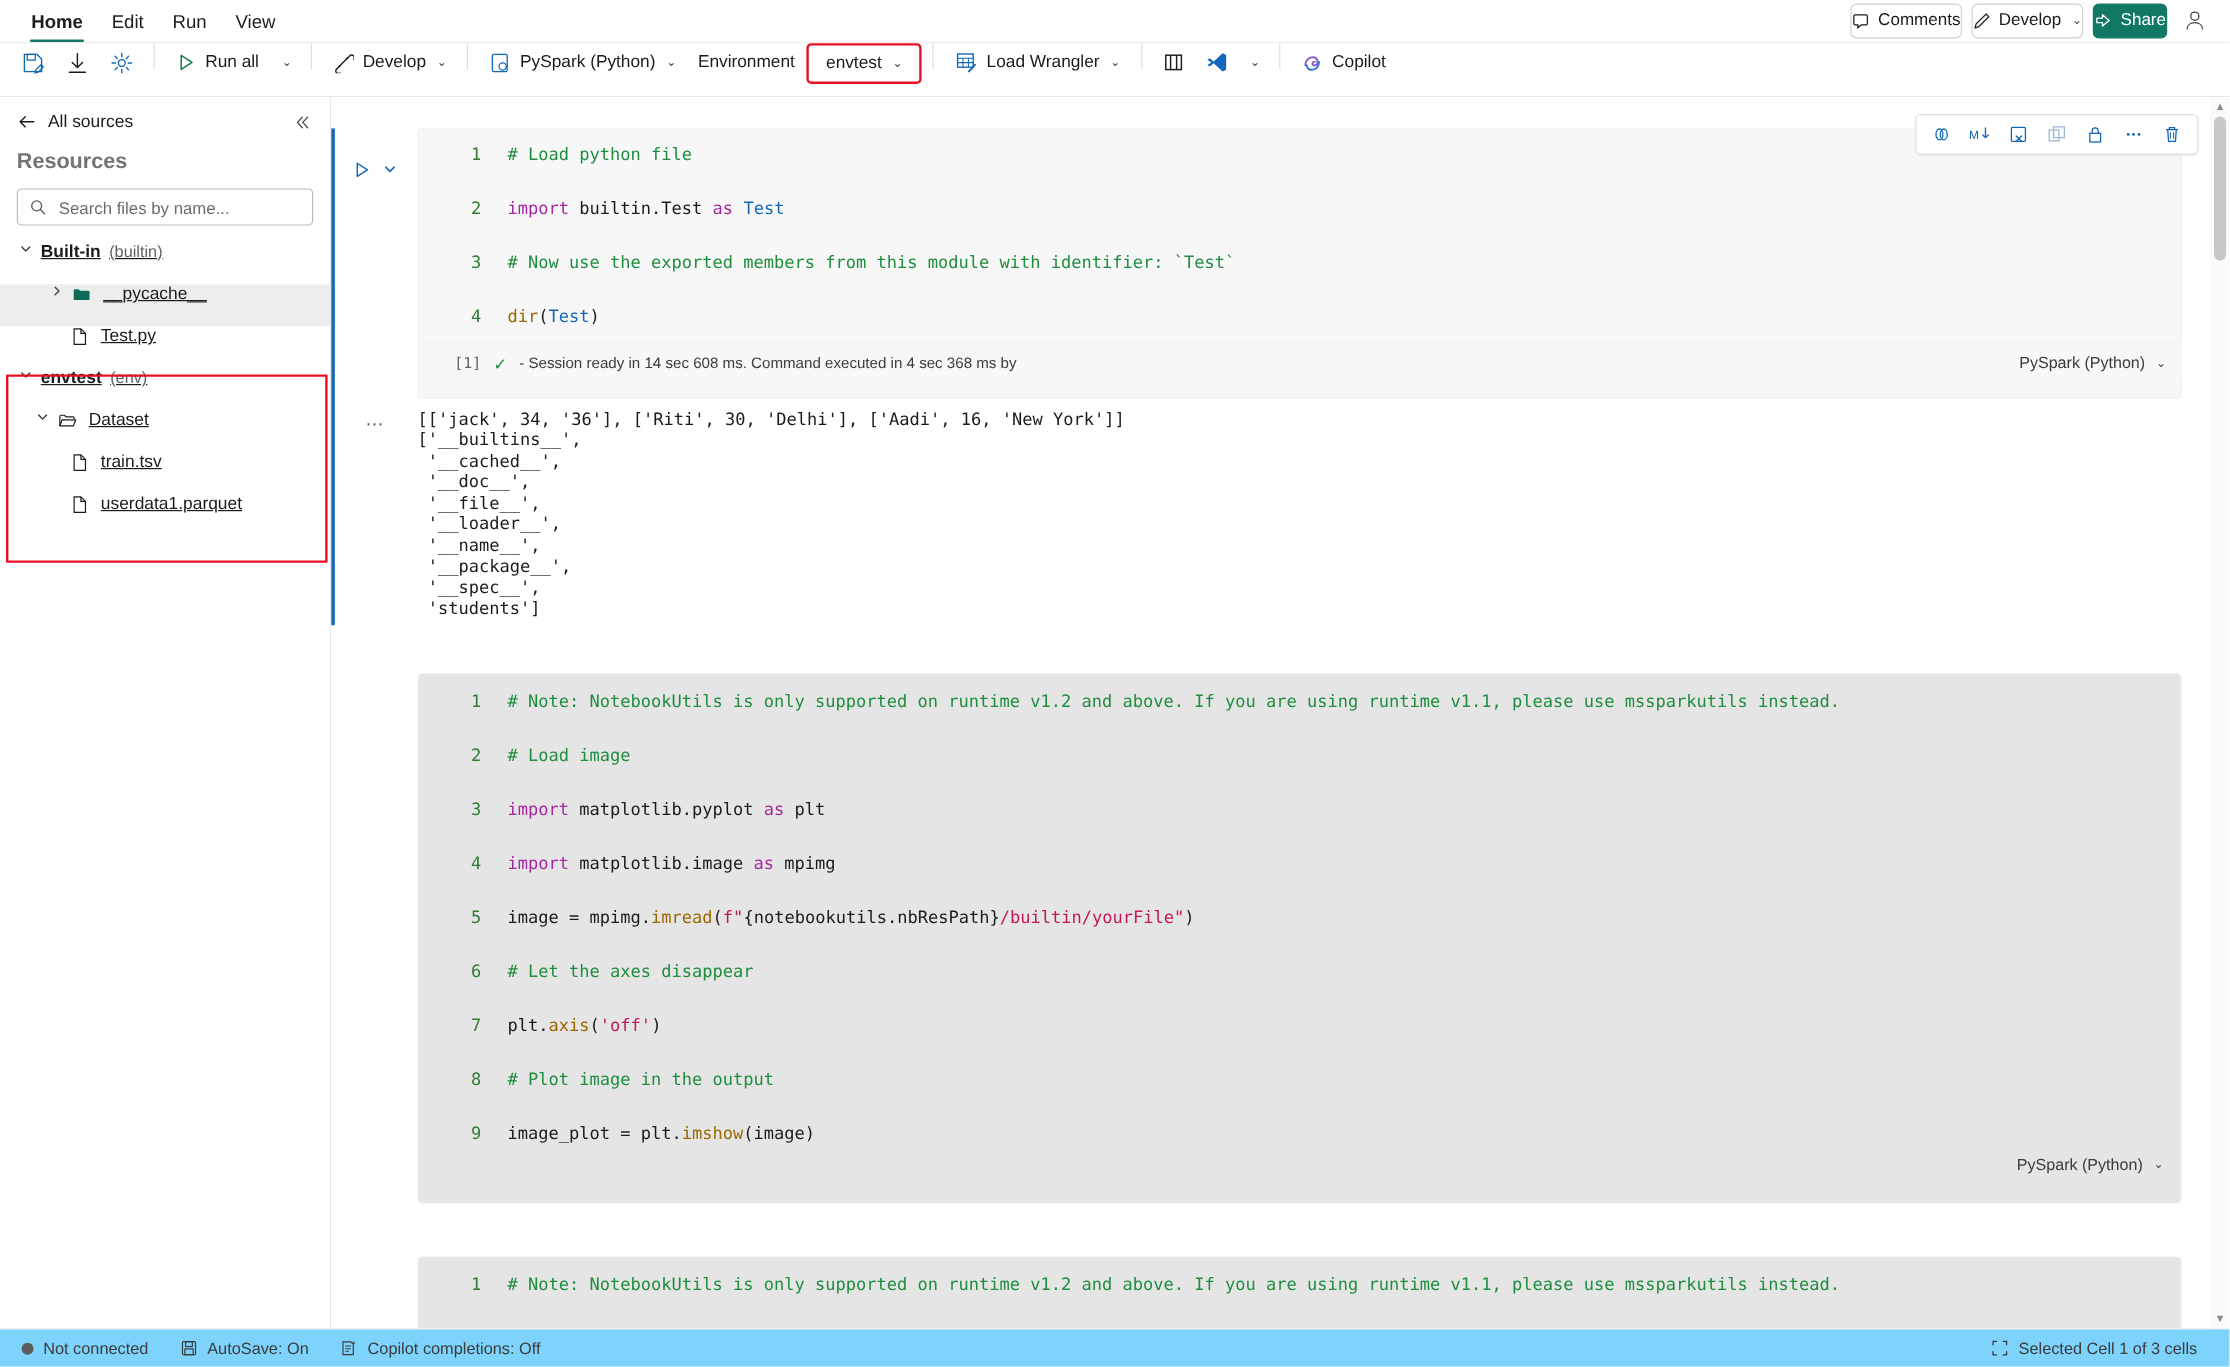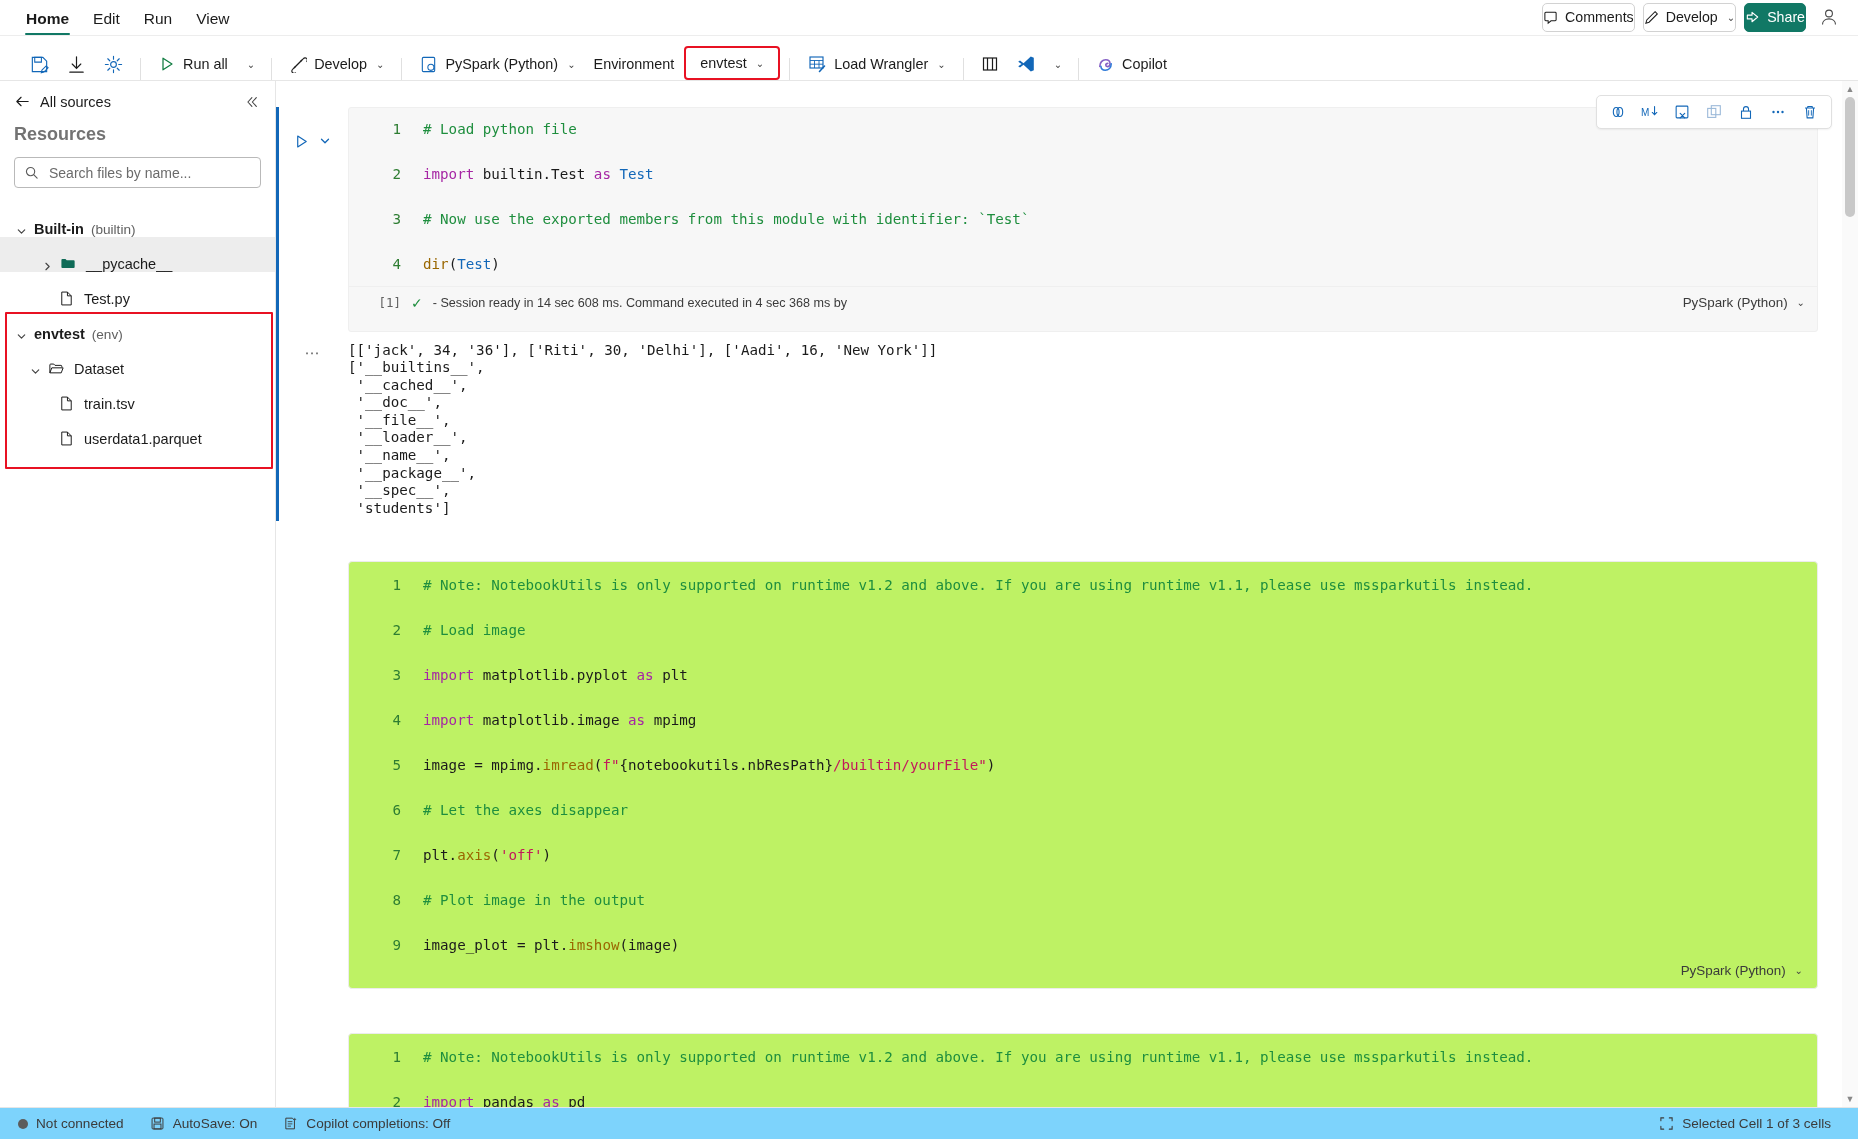--- a/index.html
+++ b/index.html
@@ -30,22 +30,22 @@
   .pill-btn {
     display:flex; align-items:center; gap:7px;
     border: 1px solid #d2d2d2; border-radius: 5px; background: #fff;
     height: 29px; padding: 0 0; font-size: 14.2px; color:#1b1b1b; cursor:pointer;
   }
   .pill-btn.primary { background:#117865; color:#fff; border-color:#117865; }
   .avatar-btn { width: 30px; height: 30px; border-radius: 50%; display:flex; align-items:center; justify-content:center; cursor:pointer; }
 
   
   .cmdbar {
-    height: 46px; background: #fff; display: flex; align-items: flex-end;
-    gap: 2px; padding: 0 22px;
+    height: 46px; background: #fff; display: flex; align-items: flex-start;
+    gap: 2px; padding: 0 10px;
     border-bottom: 1px solid #e6e6e6;
     border-top: 1px solid #ededed;
   }
   .cmd-item {
     display:flex; align-items:center; gap: 7px; height: 32px;
     padding: 0 8px; border-radius: 4px; font-size: 14.4px; color:#1b1b1b; cursor: pointer;
     white-space: nowrap;
   }
   .cmd-icononly { padding: 0 7px; }
   .cmd-sep { width:1px; height: 22px; background:#e0e0e0; margin: 0 7px; }
@@ -70,21 +70,21 @@
   .sb-search {
     margin: 0 14px 10px 14px; height: 31px; border:1px solid #b9b9b9; border-radius:4px;
     display:flex; align-items:center; gap:8px; padding: 12px 9px; background:#fff;
   }
   .sb-search input {
     border:none; outline:none; font-size: 14px; color:#3b3b3b; width:100%;
     font-family:"Liberation Sans", sans-serif; background:transparent;
   }
   .sb-search input::placeholder { color:#6b6b6b; }
   .tree { padding-top: 4px; font-size: 14.5px; color:#1b1b1b; }
-  .tree-row { display:flex; align-items:flex-end; height: 35px; cursor:pointer; padding-right:8px; }
+  .tree-row { display:flex; align-items:flex-start; height: 35px; cursor:pointer; padding-right:8px;text-decoration:underline; }
   .tree-row.selected { background:#ededed; }
   .tw { width: 26px; display:flex; align-items:center; justify-content:center; color:#444; font-size:11px; }
   .tree-label { display:flex; align-items:baseline; gap:7px; }
   .tree-label .bold { font-weight: bold; }
   .tree-muted { color:#616161; font-size: 13.6px; }
   .ic { display:flex; align-items:center; justify-content:center; margin-right: 9px; }
   .redbox {
     position:absolute; border: 2px solid #e81123; pointer-events:none; border-radius:1px;
   }
 
@@ -140,22 +140,22 @@
 
   .output-area { display:flex; padding: 10px 0 4px 0; }
   .out-dots { width: 72px; min-width:72px; text-align:center; color:#616161; font-size: 15px; padding-top: 2px; }
   pre.output {
     margin:0; font-family:"DejaVu Sans Mono", monospace; font-size: 14.2px; line-height: 17.6px;
     color:#1b1b1b; white-space: pre;
   }
 
   .cell-box {
     margin: 0 24px 0 72px;
-    background:#bef264; border:1px solid #ececec; border-radius: 4px;
-    padding: 12px 0 10px 0; position:relative;
+    background:#e5e5e5; border:1px solid #ececec; border-radius: 4px;
+    padding: 12px 0 24px 0; position:relative;
   }
   .cell-footer {
     display:flex; justify-content:flex-end; align-items:center; padding: 6px 14px 0 0;
     font-size: 13.4px; color:#3b3b3b;
   }
 
   
   .vscroll { position:absolute; top:0; right:0; width: 16px; bottom: 0; background:#fafafa; }
   .vscroll .arrow { height:16px; display:flex; align-items:center; justify-content:center; color:#888; font-size:9px; }
   .vscroll .thumb { position:absolute; top: 16px; left: 3px; width: 10px; height: 120px; background:#c8c8c8; border-radius: 5px; }

